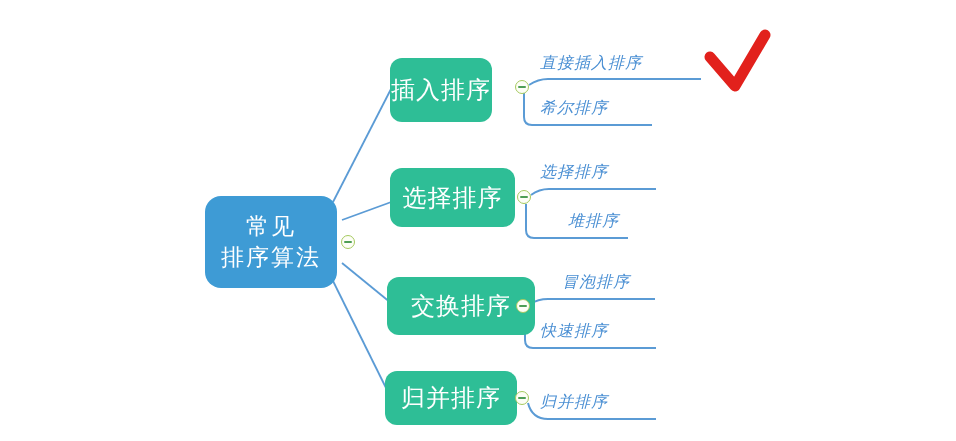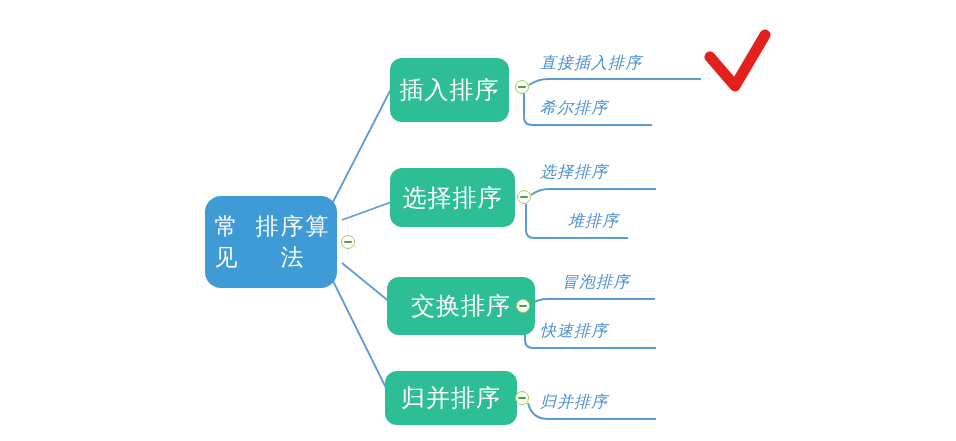--- a/index.html
+++ b/index.html
@@ -8,26 +8,26 @@
     font-family:"Liberation Sans","DejaVu Sans",sans-serif;
   }
   svg.wires{position:absolute;left:0;top:0;width:956px;height:441px;}
   .node{
     position:absolute;display:flex;align-items:center;justify-content:center;
     color:#ffffff;text-align:center;box-sizing:border-box;
   }
   .root-node{
     left:205px;top:196px;width:132px;height:92px;border-radius:16px;
     background:#3e9bd5;font-size:23px;line-height:31px;letter-spacing:2px;
-    flex-direction:row;
+    flex-direction:column;
   }
   .branch-node{
     background:#2ebe96;border-radius:12px;font-size:24px;letter-spacing:1px;
   }
-  .b1{left:390px;top:58px;width:119px;height:64px;}
+  .b1{left:390px;top:58px;width:102px;height:64px;}
   .b2{left:390px;top:168px;width:125px;height:59px;}
   .b3{left:387px;top:277px;width:148px;height:58px;}
   .b4{left:385px;top:371px;width:132px;height:54px;}
   .leaf{
     position:absolute;font-size:16px;letter-spacing:1px;color:#4a8fd3;
     white-space:nowrap;line-height:28px;font-style:italic;
   }
   .l1a{left:540px;top:49px;}
   .l1b{left:540px;top:94px;}
   .l2a{left:540px;top:158px;}

